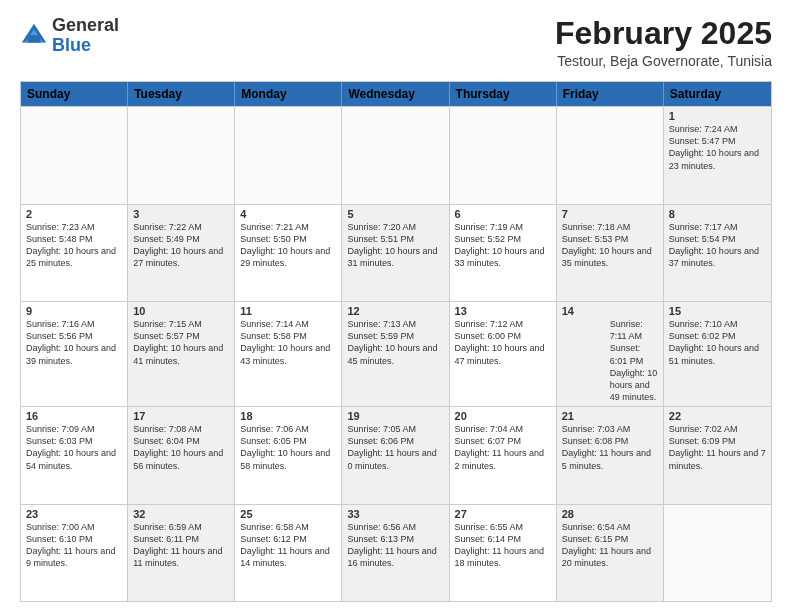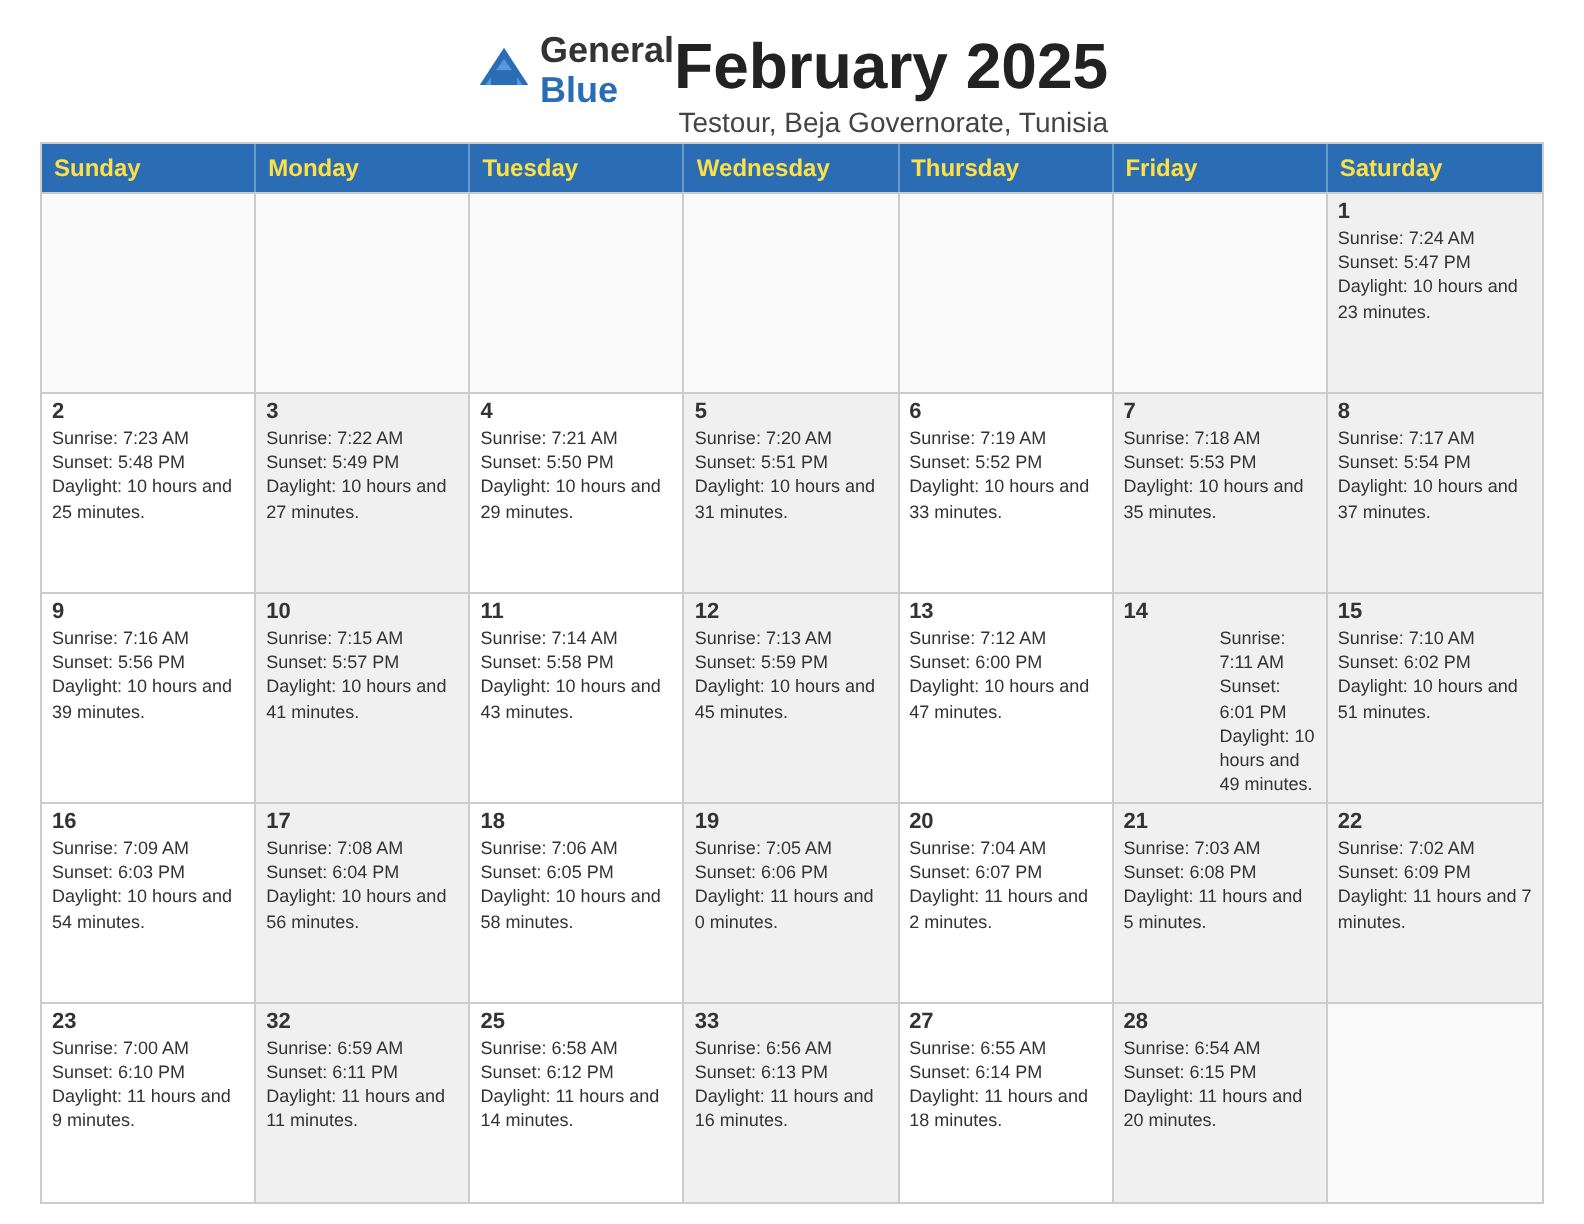--- a/index.html
+++ b/index.html
@@ -12,23 +12,23 @@
     }
     .page {
       width: 792px;
       height: 612px;
       padding: 16px 20px 10px 20px;
       display: flex;
       flex-direction: column;
     }
     .header {
       display: flex;
-      justify-content: center;
+      justify-content: space-between;
       align-items: flex-start;
-      margin-bottom: 2px;
+      margin-bottom: 12px;
     }
     .logo {
       display: flex;
       align-items: center;
       gap: 4px;
     }
     .logo-text {
       font-size: 18px;
       font-weight: bold;
       line-height: 1.1;
@@ -58,21 +58,21 @@
       display: flex;
       flex-direction: column;
       border: 1px solid #ccc;
     }
     .calendar-header {
       display: grid;
       grid-template-columns: repeat(7, 1fr);
       background: #2A6DB5;
     }
     .cal-header-cell {
-      color: #fde047;
+      color: #000000;
       font-weight: bold;
       font-size: 12px;
       padding: 5px 6px;
       border-right: 1px solid rgba(255,255,255,0.3);
     }
     .cal-header-cell:last-child { border-right: none; }
     .calendar-body {
       flex: 1;
       display: flex;
       flex-direction: column;
@@ -125,22 +125,22 @@
     </div>
     <div class="title-block">
       <div class="month-title">February 2025</div>
       <div class="subtitle">Testour, Beja Governorate, Tunisia</div>
     </div>
   </div>
 
   <div class="calendar">
     <div class="calendar-header">
     <div class="cal-header-cell">Sunday</div>
+        <div class="cal-header-cell">Tuesday</div>
         <div class="cal-header-cell">Monday</div>
-        <div class="cal-header-cell">Tuesday</div>
         <div class="cal-header-cell">Wednesday</div>
         <div class="cal-header-cell">Thursday</div>
         <div class="cal-header-cell">Friday</div>
         <div class="cal-header-cell">Saturday</div>
       </div>
     <div class="calendar-body">
     <div class="cal-row">
           <div class="cal-cell empty"></div>
           <div class="cal-cell empty"></div>
           <div class="cal-cell empty"></div>

